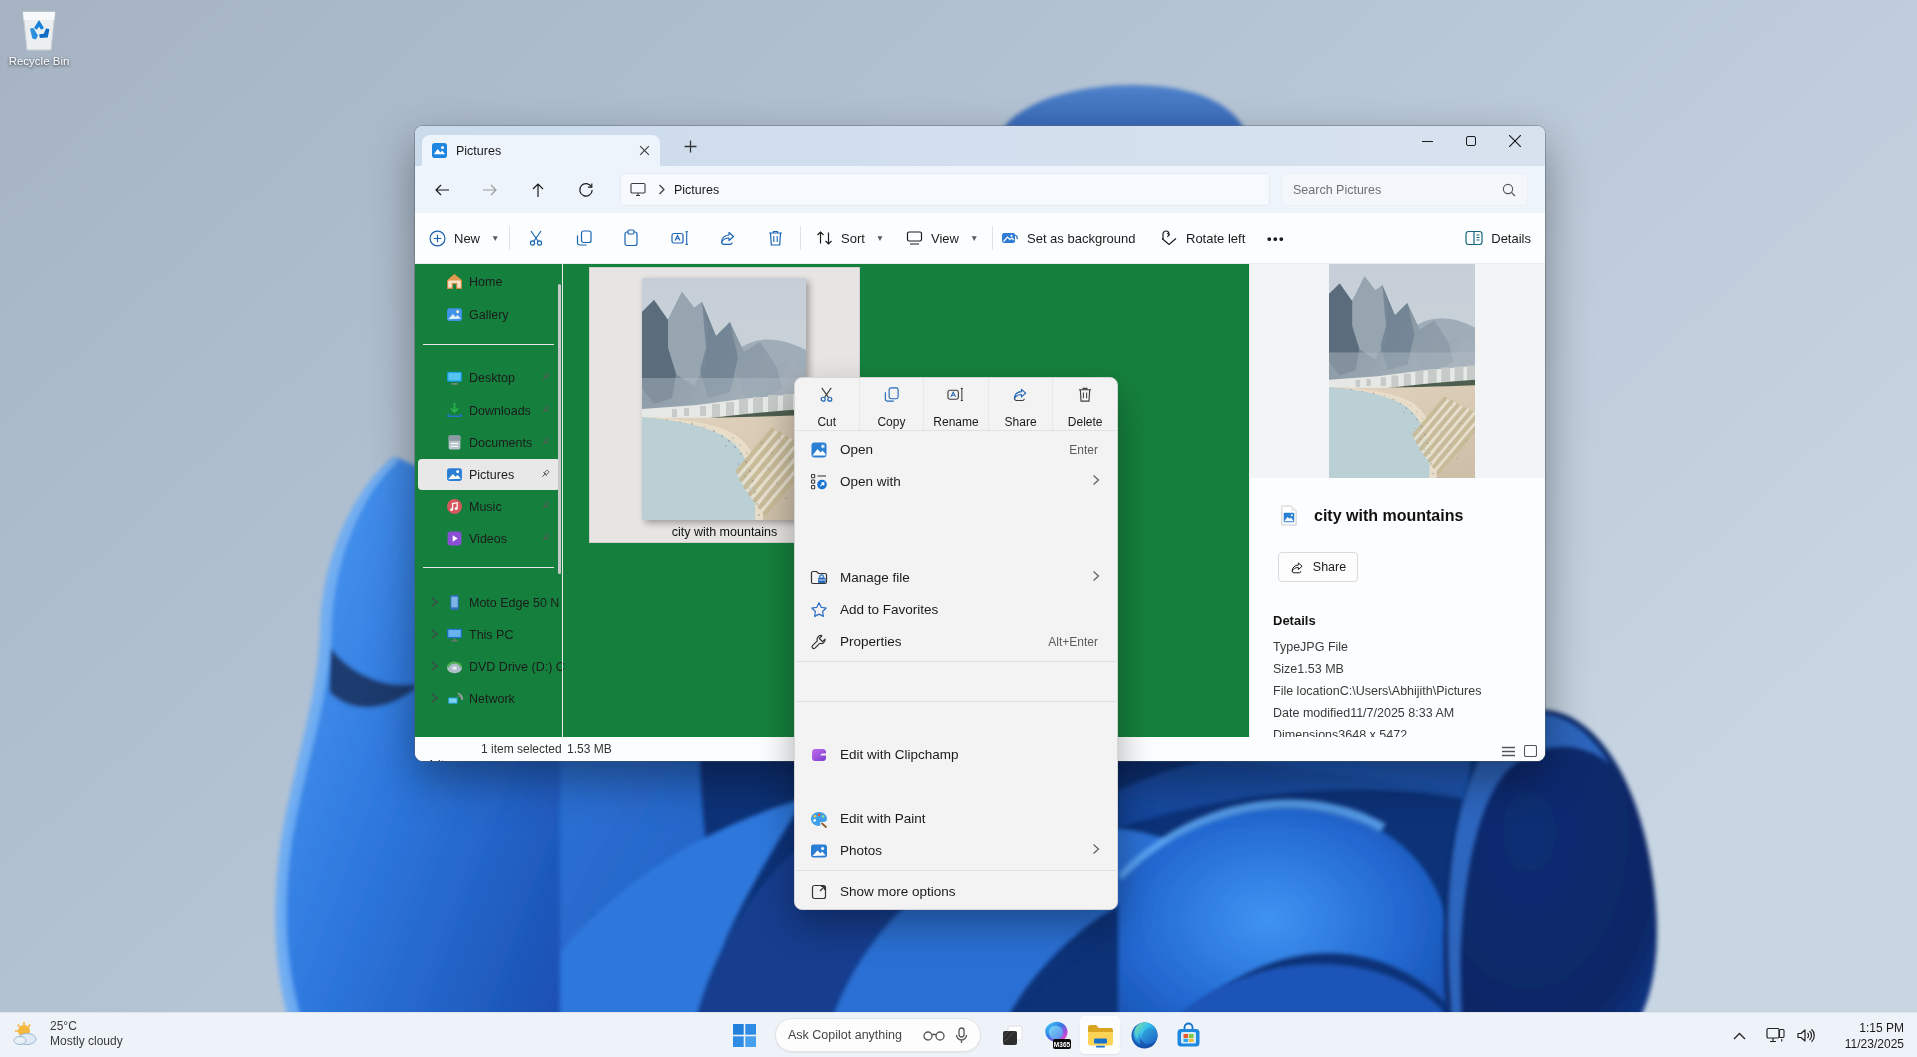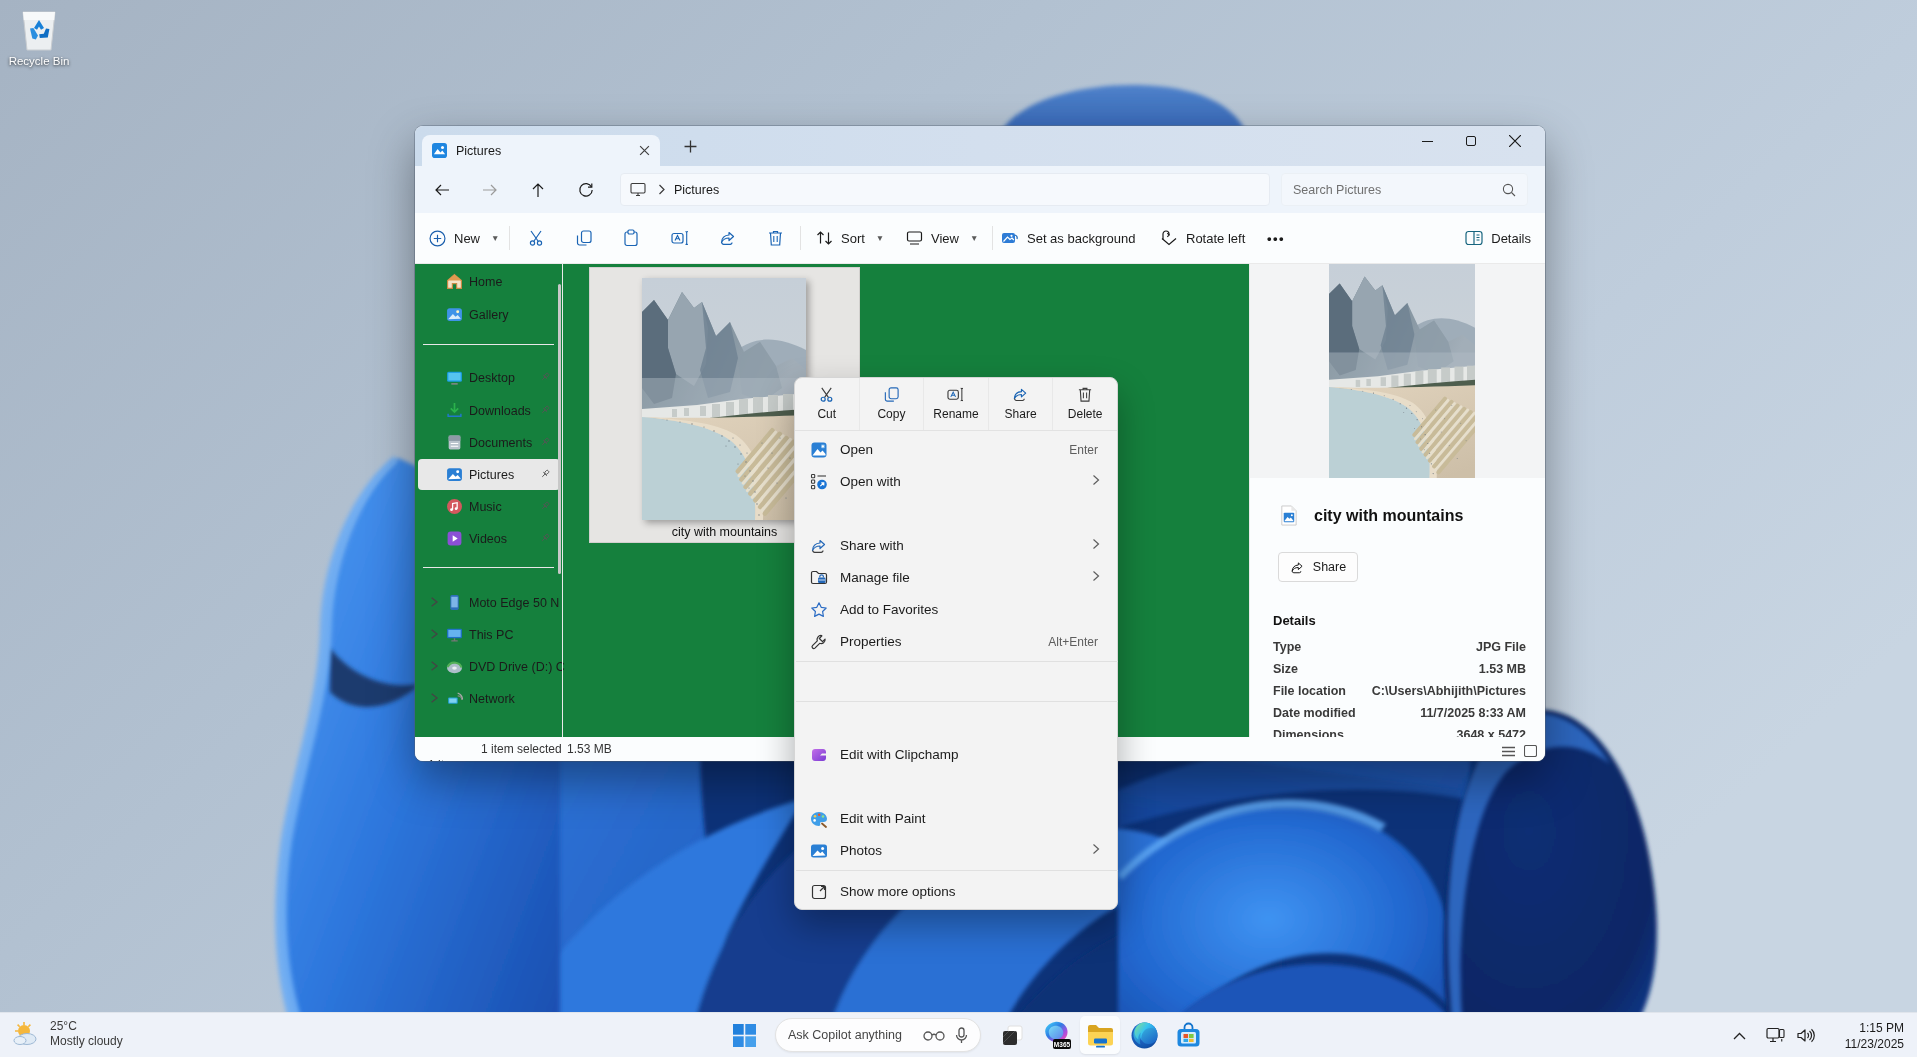--- a/index.html
+++ b/index.html
@@ -34,27 +34,27 @@
 #tile{position:absolute;left:26px;top:3px;width:271px;height:276px;background:#e6e5e3;border:1px solid #d2d0ce;}
 #tile .ph{position:absolute;left:52px;top:10px;width:164px;height:242px;box-shadow:3px 3px 7px rgba(0,0,0,.32);}
 #tile .cap{position:absolute;left:0;bottom:3px;width:100%;text-align:center;font-size:12.5px;color:#111;}
 #details{position:absolute;right:0;top:0;width:296px;height:100%;border-left:1px solid #eaeaea;background:#fbfdfe;}
 #pvbox{position:absolute;left:0;top:0;width:100%;height:214px;background:#f3f4f5;}
 #pvbox .ph{position:absolute;left:79px;top:0;width:146px;height:214px;}
 #dtitle{position:absolute;left:28px;top:241px;display:flex;align-items:center;font-size:16px;font-weight:700;color:#111;}
 #dtitle .fic{width:21px;height:21px;margin-right:15px;}
 #sharebtn{position:absolute;left:28px;top:288px;width:80px;height:30px;border:1px solid #dadada;border-radius:4px;background:#fdfdfd;display:flex;align-items:center;justify-content:center;gap:8px;font-size:12.5px;color:#1b1b1b;}
 #dhead{position:absolute;left:23px;top:349px;font-size:13px;font-weight:700;color:#111;}
-.drow{position:absolute;left:23px;right:19px;display:flex;justify-content:space-between;font-size:12.5px;color:#3a3a3a;font-weight:bold;}
+.drow{position:absolute;left:23px;right:19px;display:flex;font-size:12.5px;color:#3a3a3a;}
 .drow .v{color:#3a3a3a;}
 #status{position:absolute;left:0;bottom:0;width:100%;height:24px;background:#fbfdfe;font-size:12px;color:#333;}
 #vtog{position:absolute;right:8px;bottom:4px;display:flex;gap:9px;align-items:center;}
 #menu{position:absolute;left:794px;top:377px;width:324px;height:533px;background:#f3f3f3;border:1px solid #d5d5d5;border-radius:8px;box-shadow:0 16px 36px rgba(0,0,0,.32);font-size:13.5px;color:#1b1b1b;}
 #mtop{position:absolute;left:0;top:0;width:100%;height:53px;display:flex;border-bottom:1px solid #e2e2e2;}
-.mtb{flex:1;display:flex;flex-direction:column;align-items:center;padding-top:8px;gap:4px;font-size:12px;border-right:1px solid #e8e8e8;}
+.mtb{flex:1;display:flex;flex-direction:column;align-items:center;padding-top:8px;gap:12px;font-size:12px;border-right:1px solid #e8e8e8;}
 .mtb:last-child{border-right:none;}
 .mi{position:absolute;left:11px;width:302px;height:31px;display:flex;align-items:center;border-radius:4px;}
 .mi .ic{width:18px;height:18px;margin-right:12px;flex:none;margin-left:4px;}
 .mi .sc{margin-left:auto;color:#5d5d5d;font-size:12px;padding-right:10px;}
 .mi .ch{margin-left:auto;padding-right:8px;}
 .msep{position:absolute;left:1px;width:322px;height:1px;background:#e0e0e0;}
 #taskbar{position:absolute;left:0;top:1012px;width:1917px;height:45px;background:#eef2f9;border-top:1px solid #e0e5ec;}
 #weather{position:absolute;left:10px;top:6px;display:flex;align-items:center;font-size:12px;color:#3a3a3a;line-height:15px;}
 #tbcenter{position:absolute;left:724px;top:3px;display:flex;align-items:center;gap:4px;}
 #asksearch{width:206px;height:34px;background:#fdfdfe;border:1px solid #e3e3e3;border-radius:17px;display:flex;align-items:center;font-size:12.5px;color:#454545;padding:0 12px;margin:0 7px;box-shadow:0 1px 2px rgba(0,0,0,.06);}
@@ -735,30 +735,20 @@
           <path d="M7.5,3 H16"></path>
         </g>
         <circle cx="12" cy="11.5" r="4.8" fill="#1a74d4"></circle>
         <path d="M10.3,13.2 L13.7,10 M11.3,9.9 L13.8,9.9 L13.8,12.4" stroke="#fff" stroke-width="1.1" fill="none"></path>
       </svg>
       <span>Open with</span>
       <span class="ch"><svg width="8" height="12" viewBox="0 0 8 12">
           <path d="M1.5,1.5 L6.5,6 L1.5,10.5" stroke="#5d5d5d" stroke-width="1.2" fill="none"></path>
         </svg></span>
     </div>
- <div class="mi" style="top:152px">
-      <svg class="ic" viewBox="0 0 18 18">
-        <path d="M10,3.5 L14.5,7.5 L10,11.5 V9 C6,9 4,10.5 2.5,13.5 C2.8,9 5.5,6.2 10,6 Z" fill="none" stroke="#2468b8" stroke-width="1.2" stroke-linejoin="round"></path>
-        <path d="M13,13.5 A 1.8,1.8 0 0 1 11.2,15.3 H4.6 A 1.8,1.8 0 0 1 2.8,13.5" fill="none" stroke="#3d3d3d" stroke-width="1.2"></path>
-      </svg>
-      <span>Share with</span>
-      <span class="ch"><svg width="8" height="12" viewBox="0 0 8 12">
-          <path d="M1.5,1.5 L6.5,6 L1.5,10.5" stroke="#5d5d5d" stroke-width="1.2" fill="none"></path>
-        </svg></span>
-    </div>
  <div class="mi" style="top:184px">
       <svg class="ic" viewBox="0 0 18 18">
         <path d="M1.5,4 A1.5,1.5 0 0 1 3,2.5 H6.5 L8.5,4.5 H15 A1.5,1.5 0 0 1 16.5,6 V13 A1.5,1.5 0 0 1 15,14.5 H3 A1.5,1.5 0 0 1 1.5,13 Z" fill="none" stroke="#333" stroke-width="1.2"></path>
         <rect x="8" y="8.5" width="7.5" height="5.5" rx="1.2" fill="#2468b8"></rect>
         <path d="M9.8,8.5 V7.6 A1.8,1.8 0 0 1 13.4,7.6 V8.5" fill="none" stroke="#2468b8" stroke-width="1.2"></path>
         <path d="M8.5,11 H15" stroke="#fff" stroke-width="0.8"></path>
       </svg>
       <span>Manage file</span>
       <span class="ch"><svg width="8" height="12" viewBox="0 0 8 12">
           <path d="M1.5,1.5 L6.5,6 L1.5,10.5" stroke="#5d5d5d" stroke-width="1.2" fill="none"></path>

